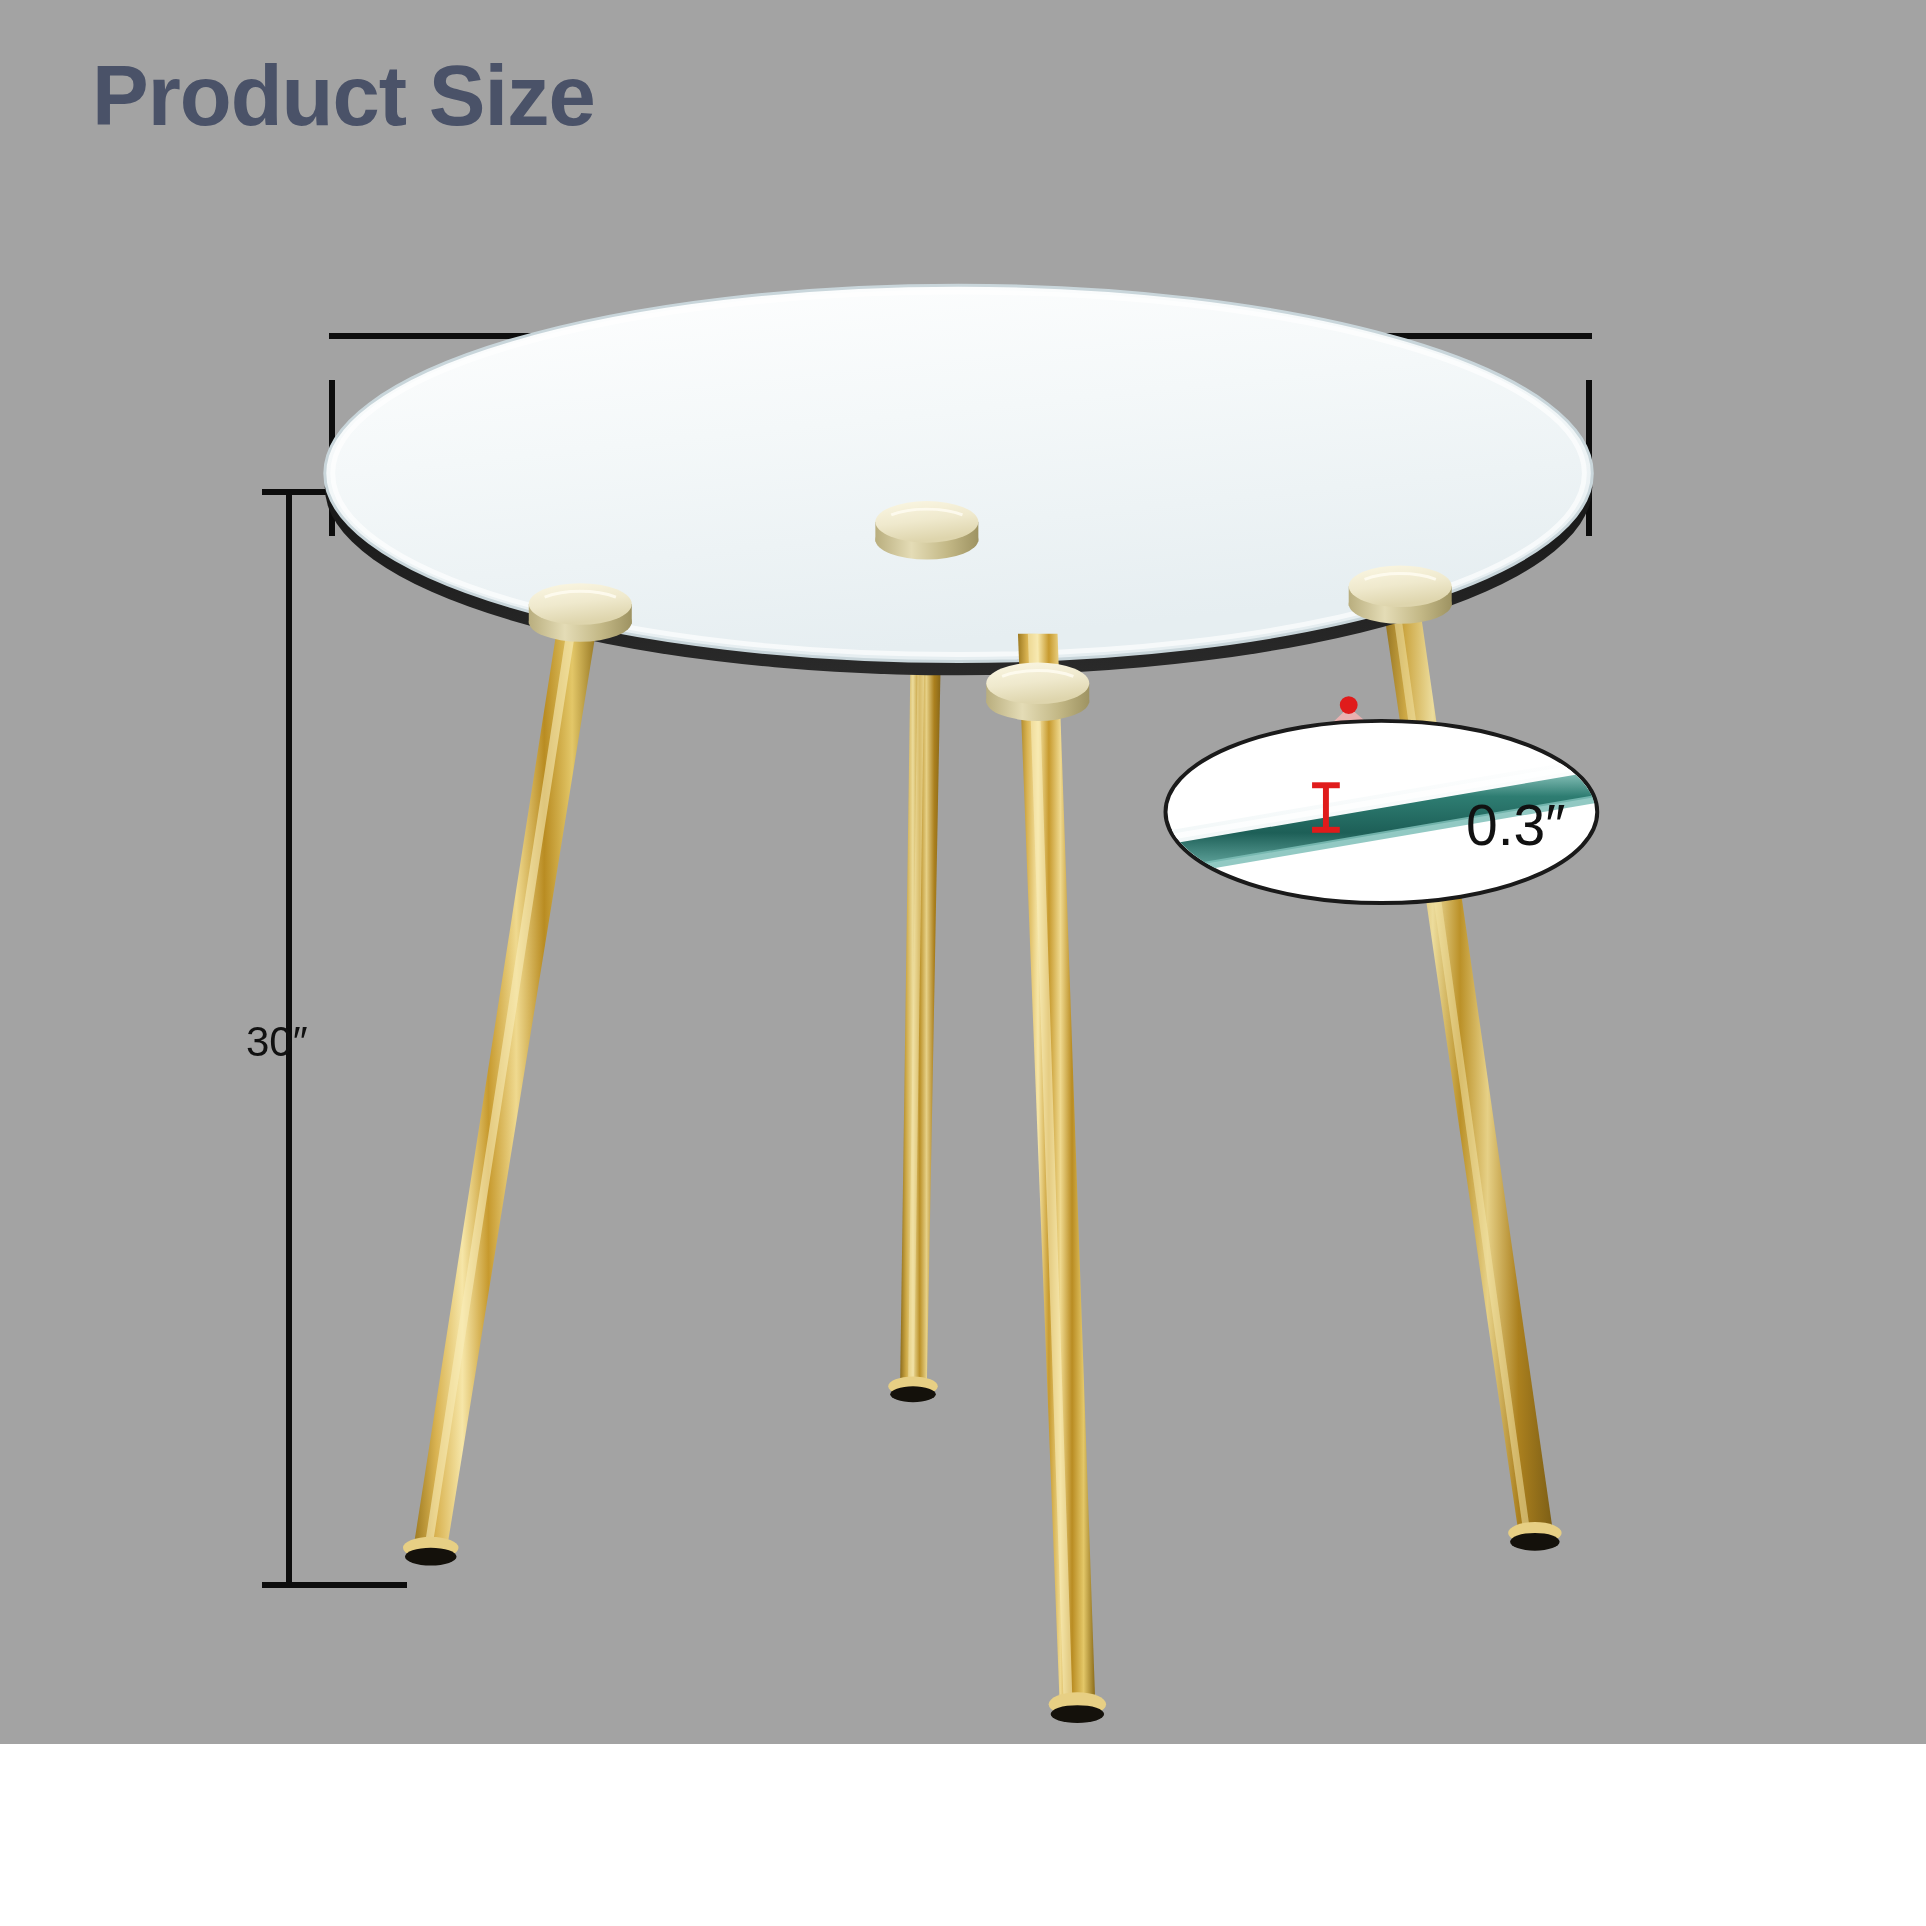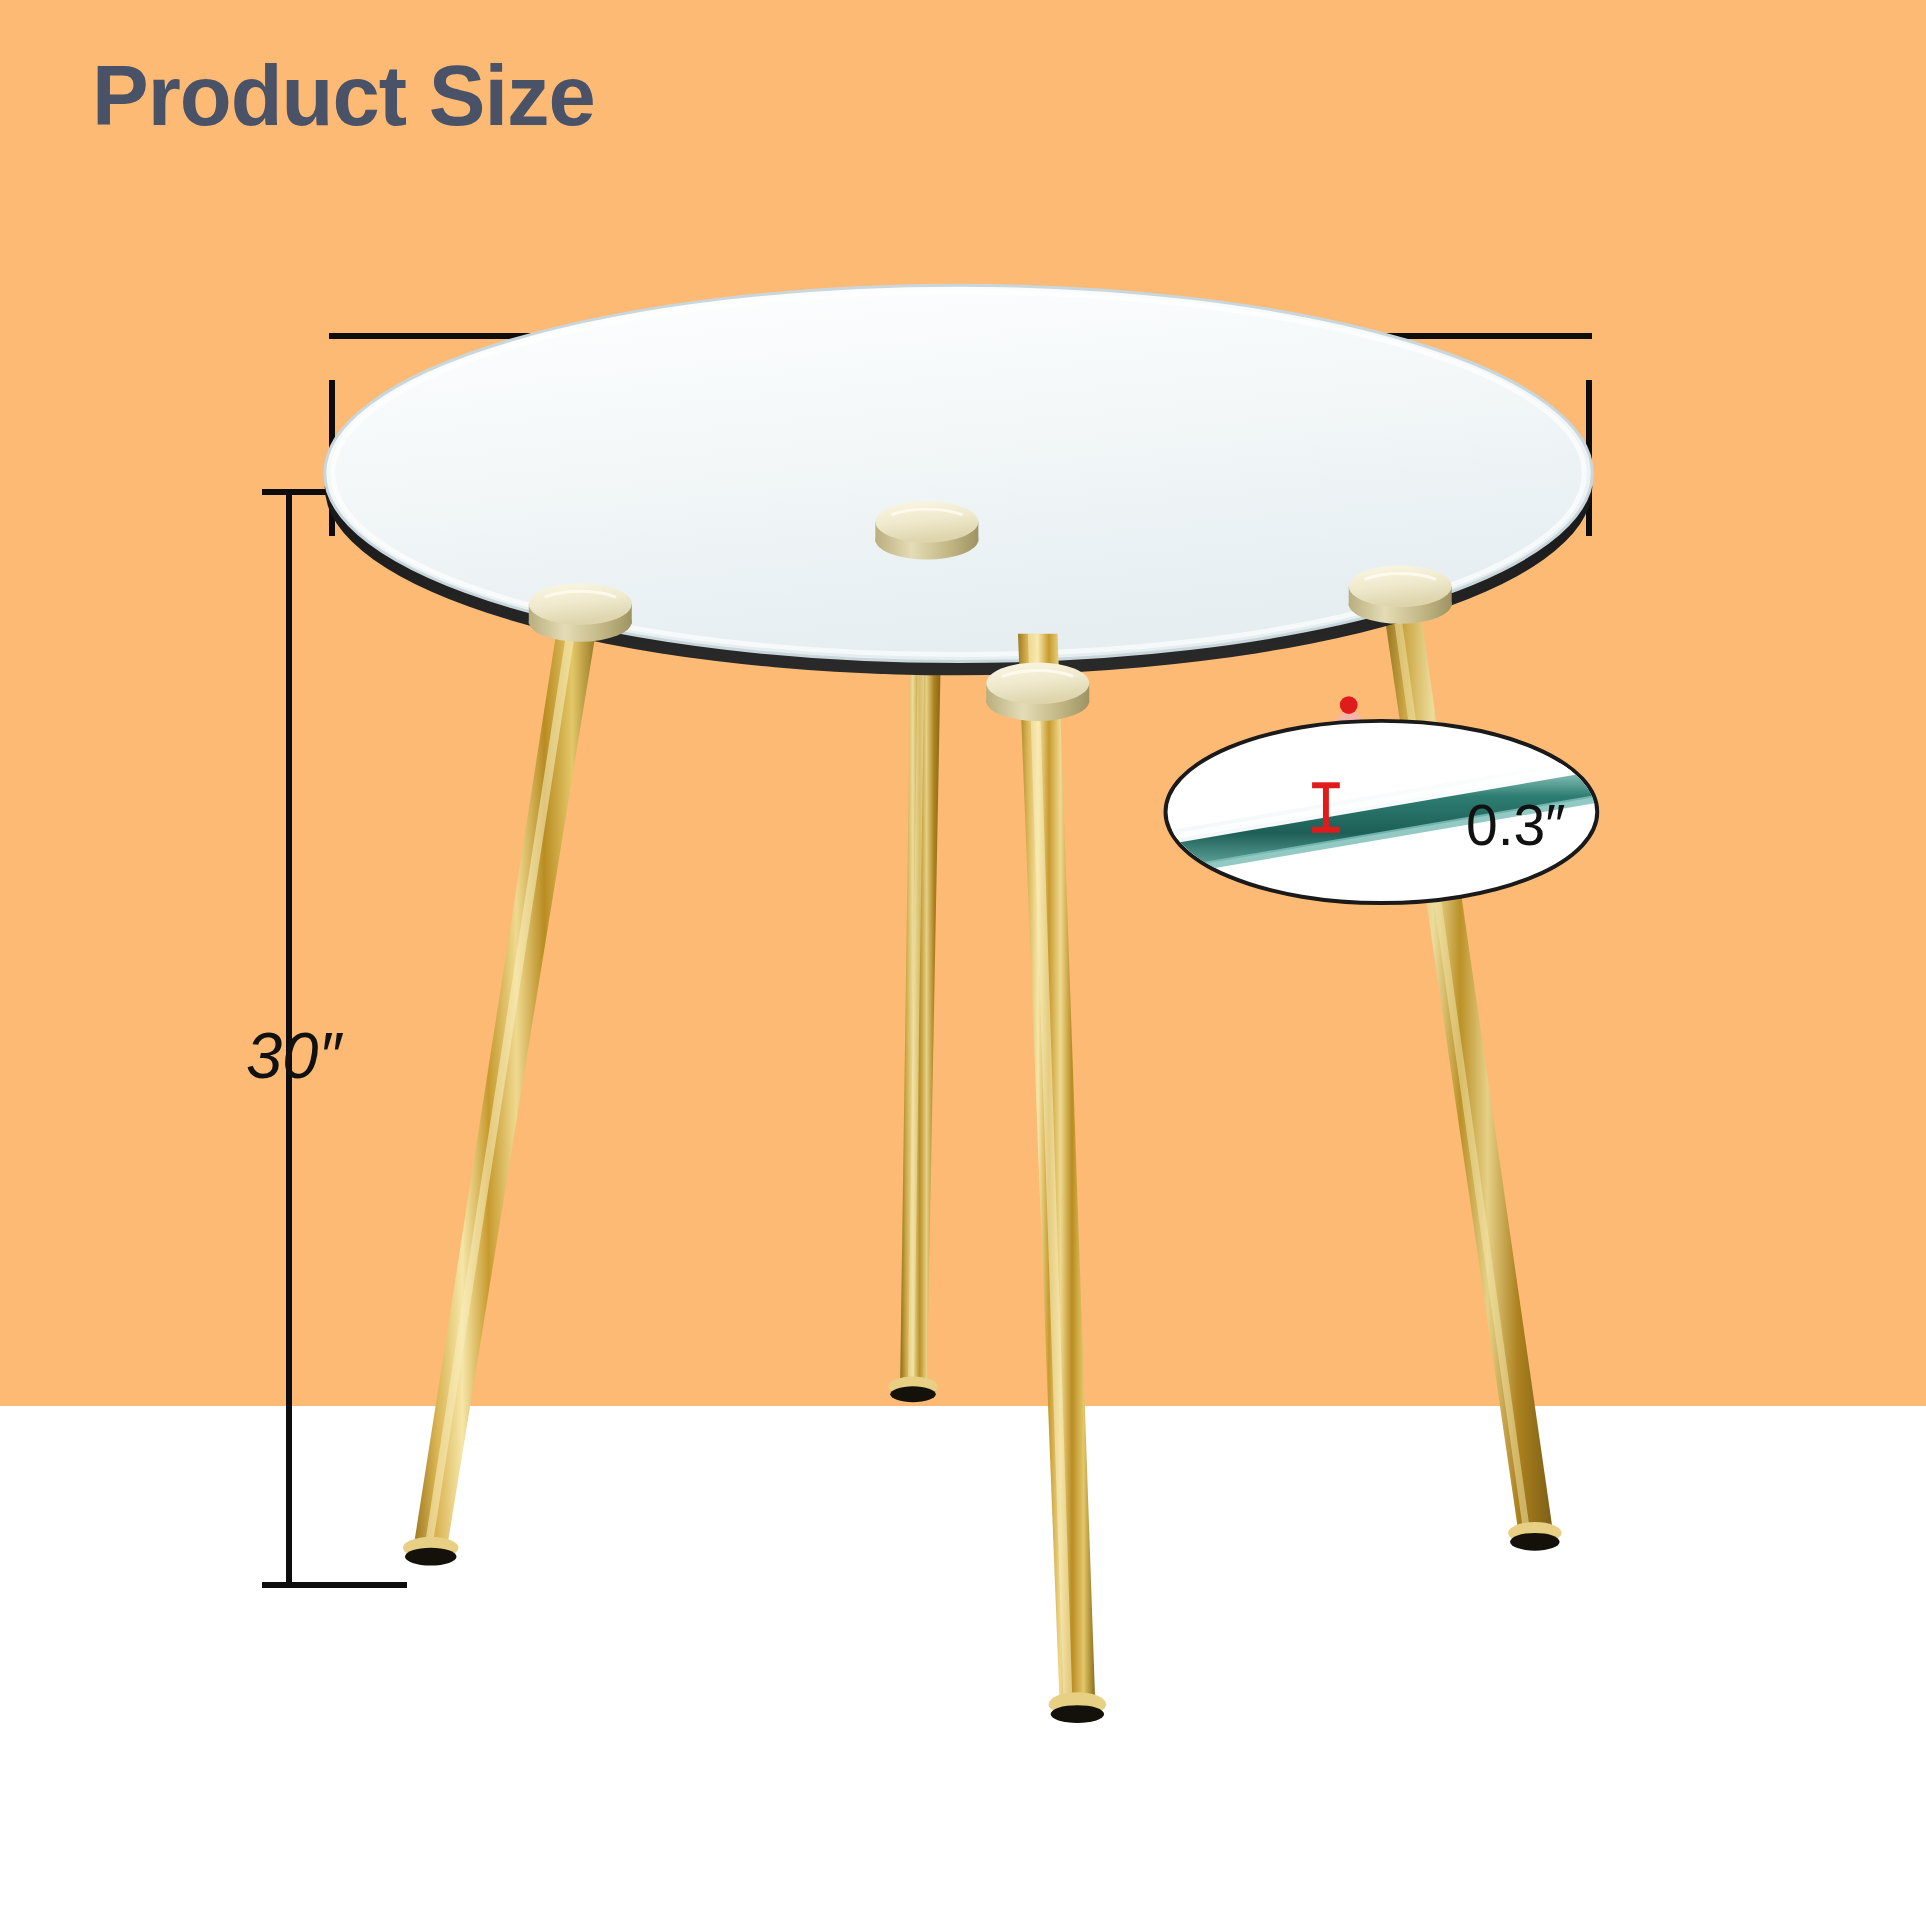--- a/index.html
+++ b/index.html
@@ -1,36 +1,36 @@
 <!DOCTYPE html>
 <html><head>
 <meta charset="utf-8">
 <style>
   html,body{margin:0;padding:0;background:#fff;}
   body{width:1927px;height:1927px;position:relative;overflow:hidden;
        font-family:"Liberation Sans","DejaVu Sans",sans-serif;}
 
-  #stage{position:absolute;inset:0;width:1927px;height:1406px;background:#fdba74;}
+  #stage{position:absolute;inset:0;width:1927px;height:1744px;background:#a3a3a3;}
 
   
   #title{
     position:absolute;left:92px;top:51px;
     font-size:85px;font-weight:bold;letter-spacing:-1px;
     color:#4a5268;line-height:1.05;white-space:nowrap;
   }
 
   
   .dimline{position:absolute;background:#0d0d0d;}
   .hline{height:6px;}
   .vline{width:6px;}
 
   
   .dimlabel{position:absolute;color:#111;white-space:nowrap;font-weight:400;}
   #lbl-diameter{left:802px;top:315px;font-size:65px;}
-  #lbl-height{left:246px;top:1018px;font-size:65px;font-style:italic;}
+  #lbl-height{left:246px;top:1018px;font-size:42px;}
 
   
   #table-svg{position:absolute;left:0;top:0;width:1927px;height:1927px;
              pointer-events:none;}
 
   
   #lbl-thickness{left:1418px;top:792px;font-size:57px;color:#111;margin-left:48px;}
 </style>
 </head>
 <body>

